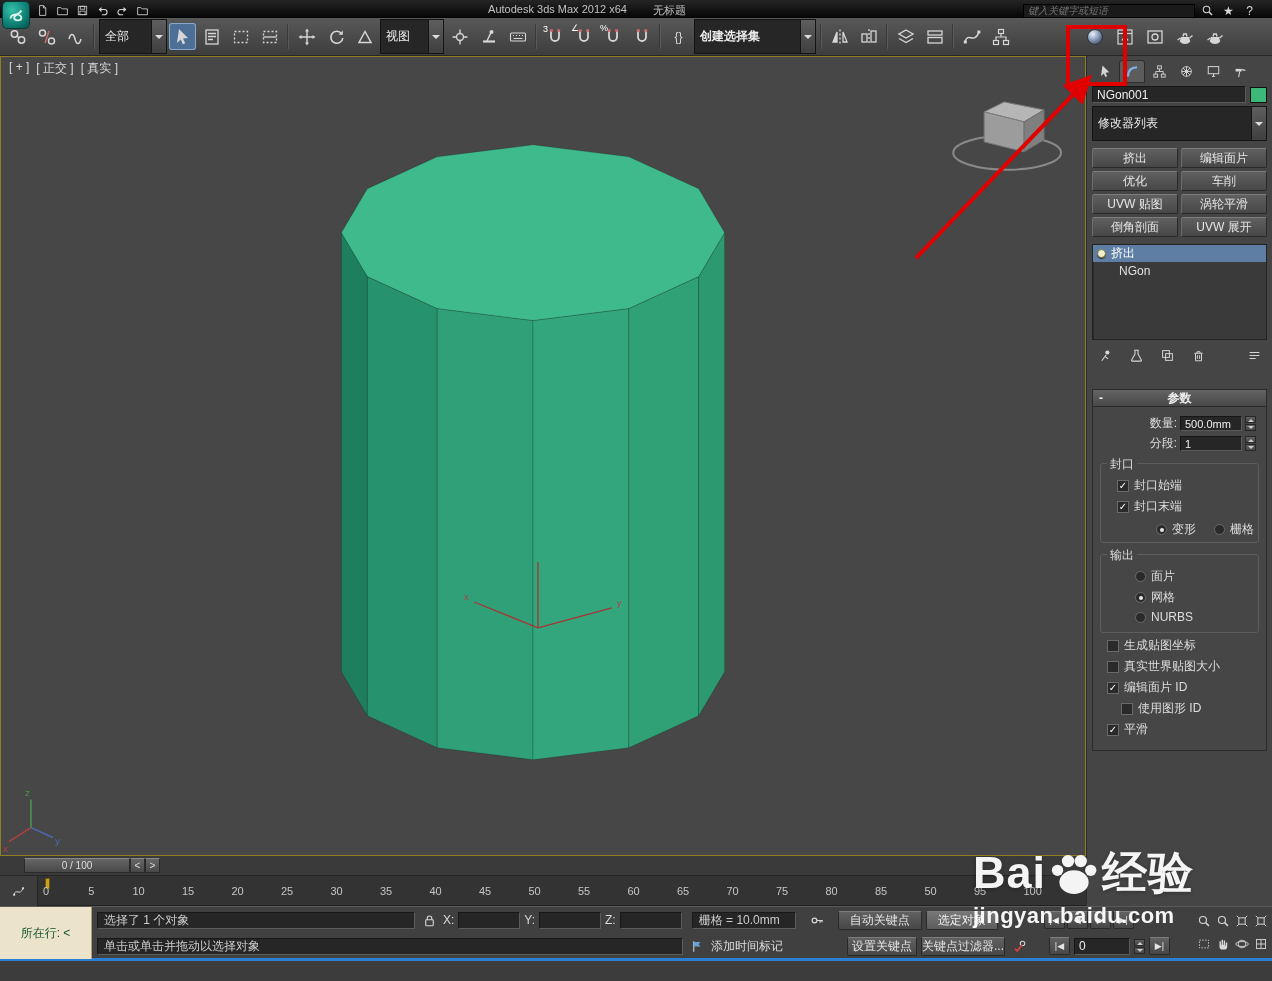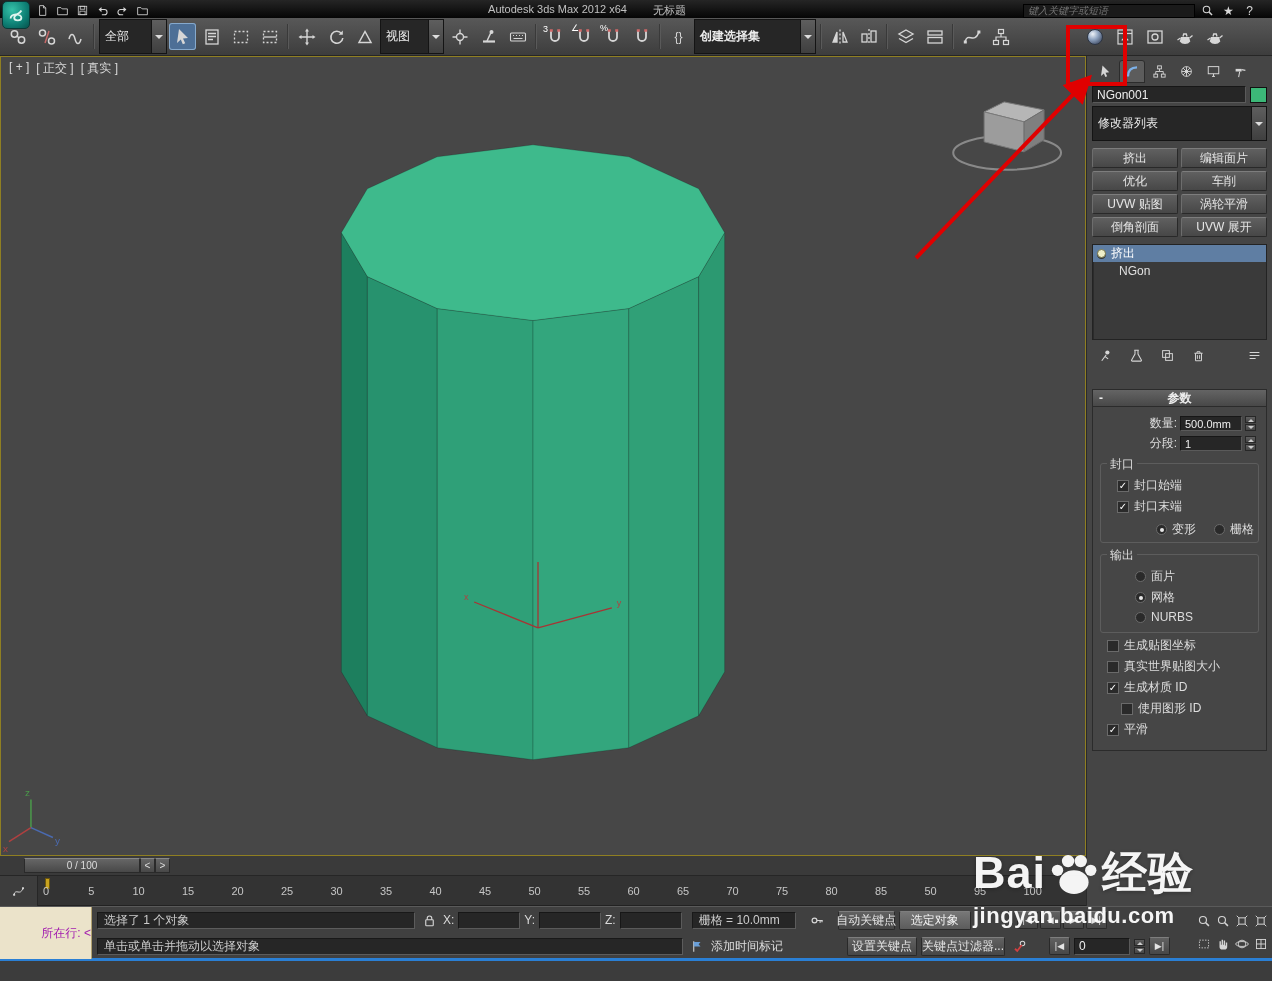--- a/index.html
+++ b/index.html
@@ -69,31 +69,31 @@
 .gtitle{position:absolute;top:-8px;left:6px;background:#464646;padding:0 3px}
 .chkrow{display:flex;align-items:center;gap:5px;margin:4px 0 4px 12px}
 .chk{width:12px;height:12px;background:#2a2a2a;border:1px solid #6a6a6a;display:flex;align-items:center;justify-content:center;font-size:10px;color:#fff;line-height:1}
 .radio{width:11px;height:11px;border-radius:50%;background:#2a2a2a;border:1px solid #6a6a6a;position:relative;flex:0 0 auto}
 .radio.on::after{content:"";position:absolute;inset:2.5px;background:#e8e8e8;border-radius:50%}
 .inline2{display:flex;gap:18px;justify-content:flex-end;margin-top:6px}
 .inline2 .chkrow{margin:0}
 
 .timeslider{height:20px;background:#3a3a3a;border-bottom:1px solid #262626;display:flex;align-items:center;padding:2px 2px}
 .tsbtn{height:15px;background:linear-gradient(#666,#484848);border:1px solid #2a2a2a;border-top-color:#888;color:#ddd;display:flex;align-items:center;justify-content:center;font-size:10px}
-.tshandle{width:116px;margin-left:22px}
+.tshandle{width:106px;margin-left:22px}
 .tsmini{width:15px}
 .trackbar{height:30px;background:#333;border-bottom:1px solid #222;position:relative}
 .tbicons{position:absolute;left:0;top:0;width:38px;height:30px;background:#3d3d3d;border-right:1px solid #262626;display:flex;align-items:center;justify-content:center;gap:2px}
 .tbicons .icn{width:13px;height:13px}
 .framemark{position:absolute;left:45px;top:2px;width:5px;height:11px;background:#c8a21e;border:1px solid #6d570c}
 .ticks{position:absolute;left:42px;right:44px;top:9px;display:flex;justify-content:space-between;color:#c6c6c6;font-size:11px}
 .ticks span{min-width:8px;text-align:center}
 
 .statusbar{height:52px;background:#404040;border-top:1px solid #5a5a5a;position:relative}
-.leftbadge{position:absolute;left:0;top:0;width:92px;height:52px;background:#ebe3ca;border-right:1px solid #b1a170;color:#a21caf;display:flex;align-items:center;justify-content:flex-end;font-size:12px;z-index:2}
+.leftbadge{position:absolute;left:0;top:0;width:92px;height:52px;background:#ebe3ca;border-right:1px solid #b1a170;color:#14532d;display:flex;align-items:center;justify-content:center;font-size:12px;z-index:2}
 .srow{height:26px;display:flex;align-items:center;gap:4px;padding-left:97px}
 .sfield{background:#262626;border:1px solid #191919;border-bottom-color:#5c5c5c;border-right-color:#5c5c5c;color:#ccc;height:17px;display:flex;align-items:center;padding:0 6px;white-space:nowrap;overflow:hidden}
 .sbtn{height:19px;background:linear-gradient(#616161,#474747);border:1px solid #292929;border-top-color:#7e7e7e;color:#e4e4e4;display:flex;align-items:center;justify-content:center;padding:0 7px;border-radius:2px;white-space:nowrap}
 .sbtn.lit{background:linear-gradient(#777,#5c5c5c);color:#f2f2f2}
 .micon{width:20px;height:19px;display:flex;align-items:center;justify-content:center}
 .micon .icn{width:15px;height:15px}
 .tr{width:21px;height:18px;font-size:9px;padding:0 2px}
 .coordlbl{color:#d9d9d9}
 .navblock{position:absolute;right:2px;top:3px;display:grid;grid-template-columns:repeat(4,18px);grid-auto-rows:22px;gap:1px;z-index:2}
 .nav{display:flex;align-items:center;justify-content:center}
@@ -902,21 +902,21 @@
           <div class="chkrow">
               <span class="chk"></span>
               <span>生成贴图坐标</span>
             </div>
           <div class="chkrow">
               <span class="chk"></span>
               <span>真实世界贴图大小</span>
             </div>
           <div class="chkrow">
               <span class="chk">✓</span>
-              <span>生成材质 ID</span>
+              <span>编辑面片 ID</span>
             </div>
           <div class="chkrow" style="margin-left:26px">
               <span class="chk"></span>
               <span>使用图形 ID</span>
             </div>
           <div class="chkrow">
               <span class="chk">✓</span>
               <span>平滑</span>
             </div>
         </div>
@@ -944,21 +944,21 @@
       <span class="coordlbl">Z:</span>
       <input class="sunkin" style="width: 62px;">
       <div class="sfield" style="width:104px;margin-left:6px">
           <span>栅格 = 10.0mm</span>
         </div>
       <span class="micon" style="margin-left:8px">
           <svg class="icn">
             <use href="#s-key"></use>
           </svg>
         </span>
-      <div class="sbtn" style="width:57px;margin-left:6px">
+      <div class="sbtn" style="width:84px;margin-left:6px">
           <span>自动关键点</span>
         </div>
       <div class="sbtn lit" style="width:72px">
           <span>选定对象</span>
         </div>
       <div style="display:flex;gap:2px;margin-left:42px">
         <div class="sbtn tr">
             <span>|◀</span>
           </div>
         <div class="sbtn tr">

